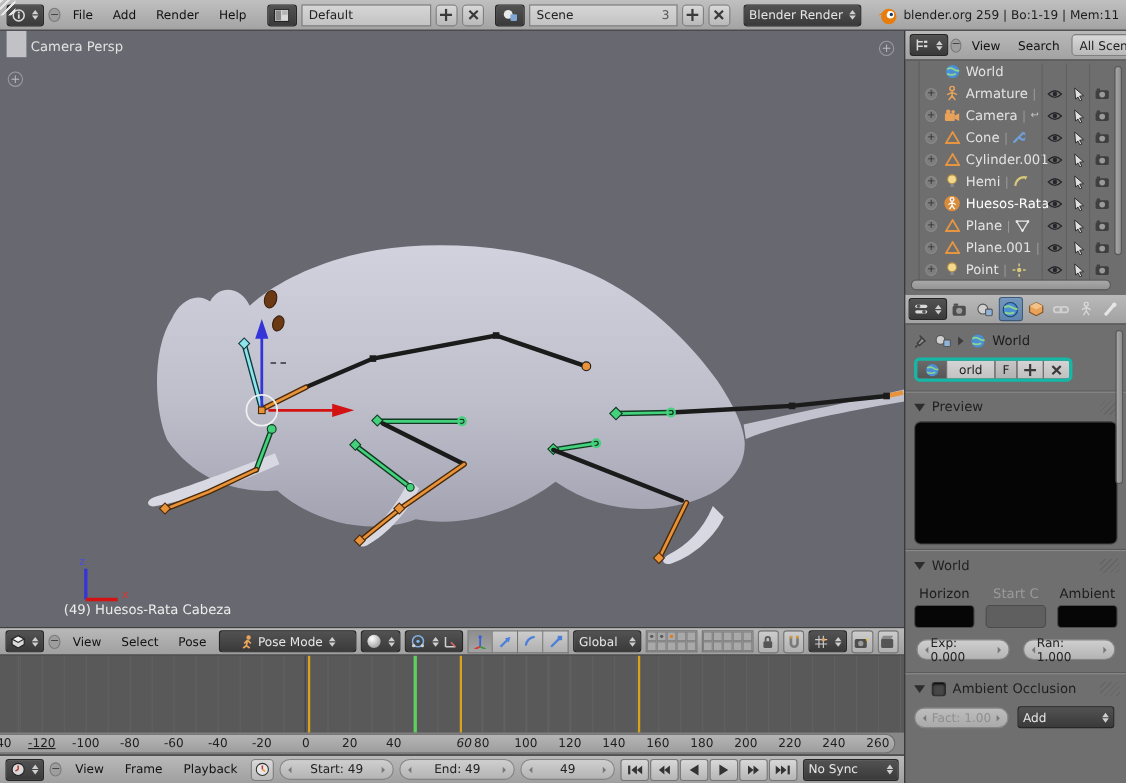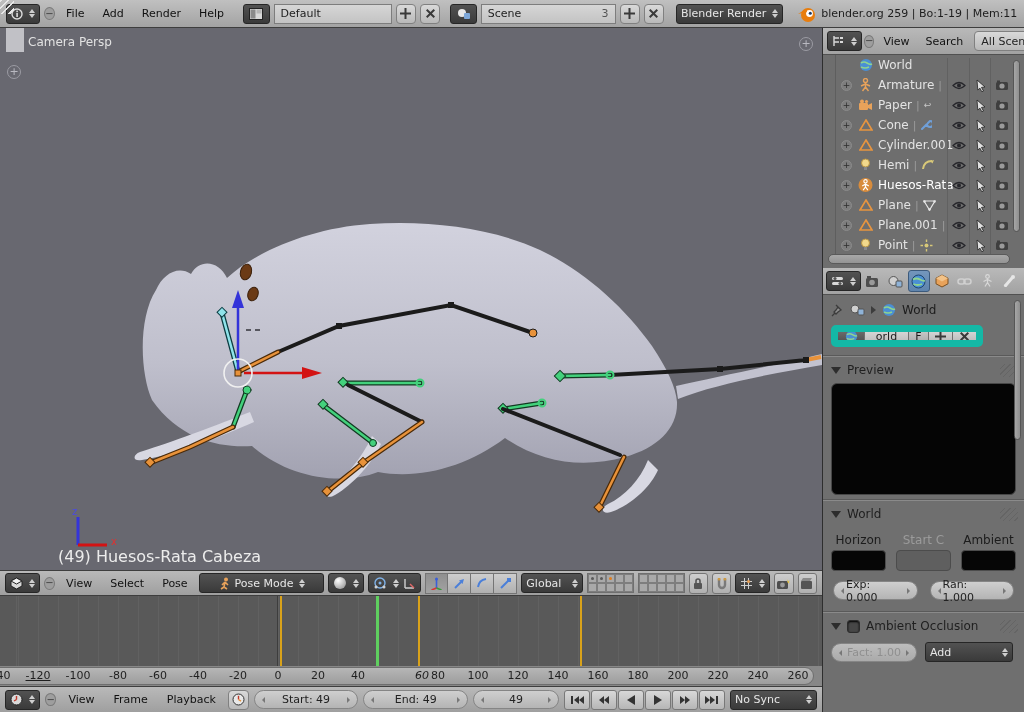--- a/index.html
+++ b/index.html
@@ -36,21 +36,21 @@
   #topbar{left:0;top:0;width:1024px;height:28px;background:linear-gradient(#c0c0c0,#a3a3a3);
       border-bottom:1px solid #3e3e3e;display:flex;align-items:center;gap:4px;padding:0 6px;white-space:nowrap}
   #topbar .corner{position:absolute;left:0;top:0;width:14px;height:14px;
       background:repeating-linear-gradient(135deg,#e8e8e8 0 2px,transparent 2px 5px)}
   .status-text{color:#1d1d1d;overflow:hidden}
 
   
   #vp{left:0;top:28px;width:822px;height:542px;background:#686870;overflow:hidden}
   #vp .viewlabel{position:absolute;left:28px;top:7px;color:#e2e2e2;font-size:12px}
   #vp .cornerblock{position:absolute;left:6px;top:0;width:18px;height:24px;background:#c6c6ca;opacity:.95}
-  #vp .bonelabel{position:absolute;left:58px;top:519px;color:#ececec;font-size:16px}
+  #vp .bonelabel{position:absolute;left:58px;top:519px;color:#ececec;font-size:12px}
   .plus-circle{position:absolute;width:14px;height:14px;border:1px solid #9b9ba3;border-radius:50%;
       color:#b9b9c1;font-size:11px;line-height:12px;text-align:center}
 
   
   #vph{left:0;top:570px;width:822px;height:26px;background:linear-gradient(#b9b9b9,#9f9f9f);
       border-top:1px solid #3e3e3e;border-bottom:1px solid #3e3e3e;display:flex;align-items:center;gap:4px;padding:0 5px;white-space:nowrap;overflow:hidden}
   .layergrid{display:grid;grid-template-columns:repeat(5,9px);grid-template-rows:repeat(2,9px);gap:0;border:1px solid #6f6f6f}
   .layergrid i{border:1px solid #7e7e7e;background:#a9a9a9;position:relative}
   .layergrid i.dot::after{content:"";position:absolute;left:2px;top:2px;width:3px;height:3px;border-radius:50%;background:#5a5a5a}
   .layergrid i.active::after{content:"";position:absolute;left:2px;top:2px;width:3px;height:3px;border-radius:50%;background:#e07e1e}
@@ -625,21 +625,21 @@
     <span class="treeline"></span>
       <span class="expand">+</span>
     <span class="oicon">
         <svg width="15" height="12" viewBox="0 0 15 12">
           <rect x="1" y="4" width="9" height="7" rx="1" fill="#e8a25a"></rect>
           <circle cx="4" cy="2.5" r="2" fill="#e8a25a"></circle>
           <circle cx="8.5" cy="2.5" r="1.6" fill="#e8a25a"></circle>
           <path d="M10 6 L14 4 V11 L10 9Z" fill="#e8a25a"></path>
         </svg>
       </span>
-    <span class="olabel">Paper</span>
+    <span class="olabel">Camera</span>
       <span class="osep">|</span>
     <span style="color:#c9c9c9;font-size:9px">↩</span>
     <span class="rcol c-eye">
         <svg width="14" height="9" viewBox="0 0 14 9">
           <path d="M1 4.5 Q7 -1.5 13 4.5 Q7 10.5 1 4.5Z" fill="none" stroke="#26262b" stroke-width="1.2"></path>
           <circle cx="7" cy="4.5" r="2" fill="#26262b"></circle>
         </svg>
       </span>
     <span class="rcol c-cursor">
         <svg width="10" height="13" viewBox="0 0 10 13">
@@ -962,21 +962,21 @@
       </svg>
     <span style="width:0;height:0;border-top:4px solid transparent;border-bottom:4px solid transparent;border-left:5px solid #3c3c3c"></span>
     <svg width="14" height="14" viewBox="0 0 14 14">
         <circle cx="7" cy="7" r="6" fill="#4a8fd4"></circle>
         <path d="M2 5 Q5 3 8 5 T13 6 M2 9 Q6 11 10 9" stroke="#8fd48f" stroke-width="1.6" fill="none"></path>
       </svg>
     <span style="font-size:12px">World</span>
   </div>
 
   <div style="display:flex;align-items:center;padding:4px 8px">
-    <span style="display:inline-flex;height:22px;border:7px solid #14b8a6;border-radius:5px;overflow:hidden">
+    <span style="display:inline-flex;height:22px;border:3px solid #14b8a6;border-radius:5px;overflow:hidden">
       <span style="width:26px;background:linear-gradient(#6a6a6a,#565656);display:inline-flex;align-items:center;justify-content:center">
         <svg width="13" height="13" viewBox="0 0 14 14">
             <circle cx="7" cy="7" r="6" fill="#4a8fd4"></circle>
             <path d="M2 5 Q5 3 8 5 T13 6 M2 9 Q6 11 10 9" stroke="#8fd48f" stroke-width="1.6" fill="none"></path>
           </svg>
       </span>
       <span style="width:44px;background:linear-gradient(#d4d4d4,#c2c2c2);display:inline-flex;align-items:center;justify-content:center;border-left:1px solid #707070">orld</span>
       <span style="width:20px;background:linear-gradient(#c6c6c6,#b2b2b2);display:inline-flex;align-items:center;justify-content:center;border-left:1px solid #707070">F</span>
       <span style="width:24px;background:linear-gradient(#d4d4d4,#c0c0c0);display:inline-flex;align-items:center;justify-content:center;border-left:1px solid #707070">
         <svg width="11" height="11" viewBox="0 0 11 11">

